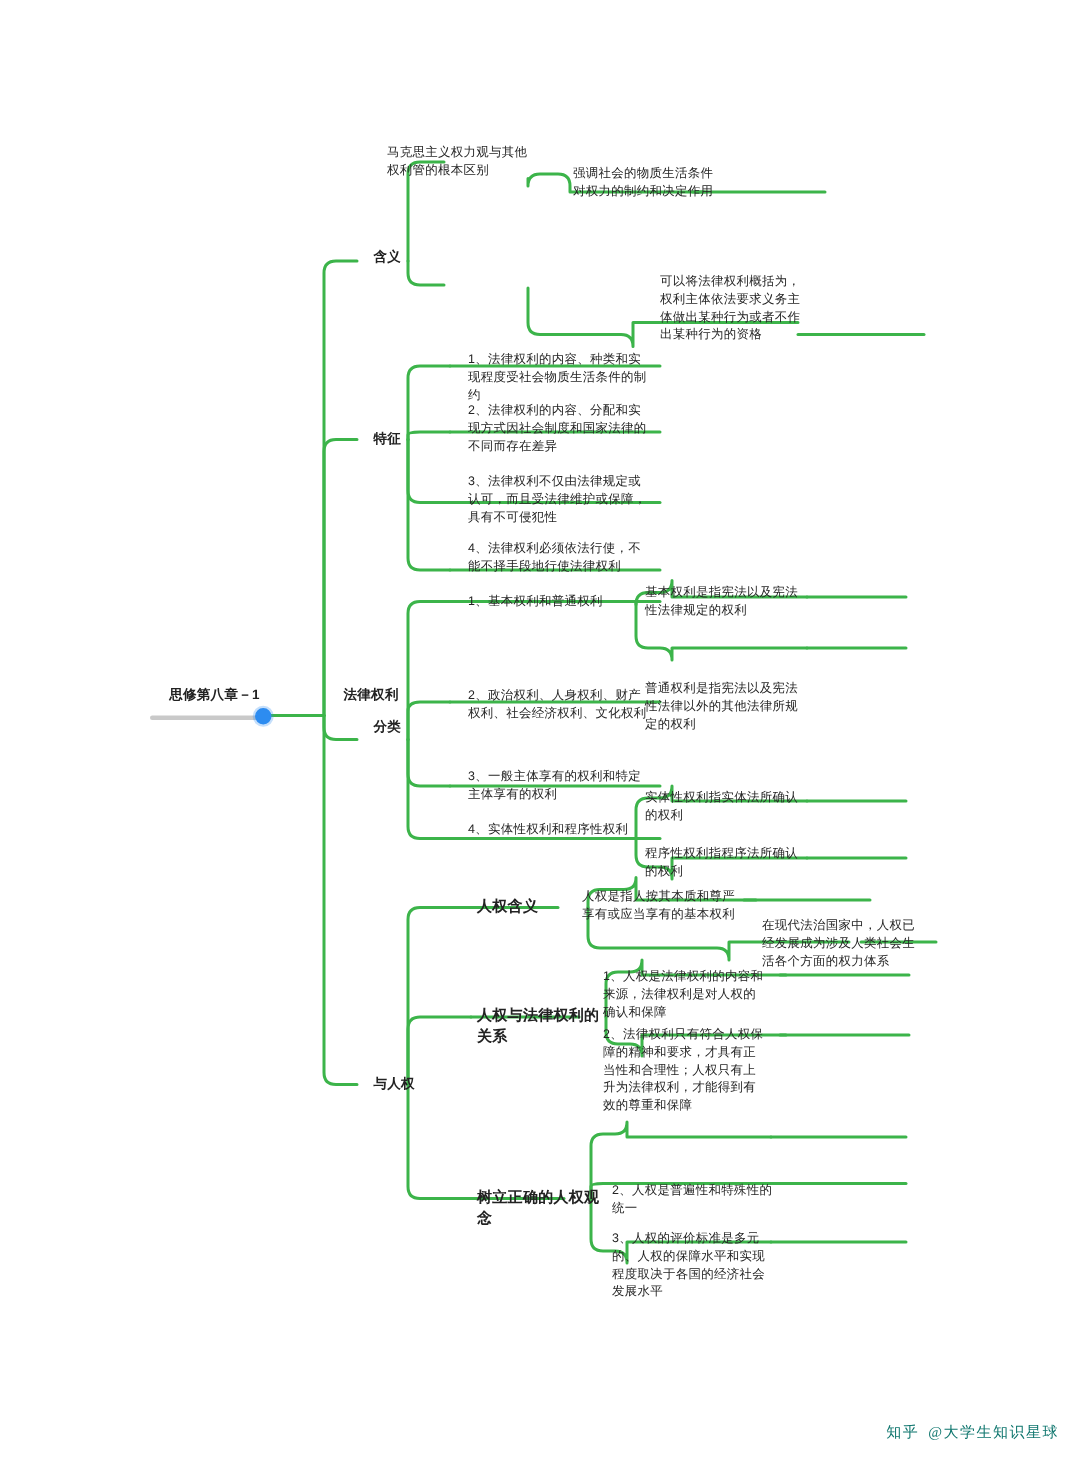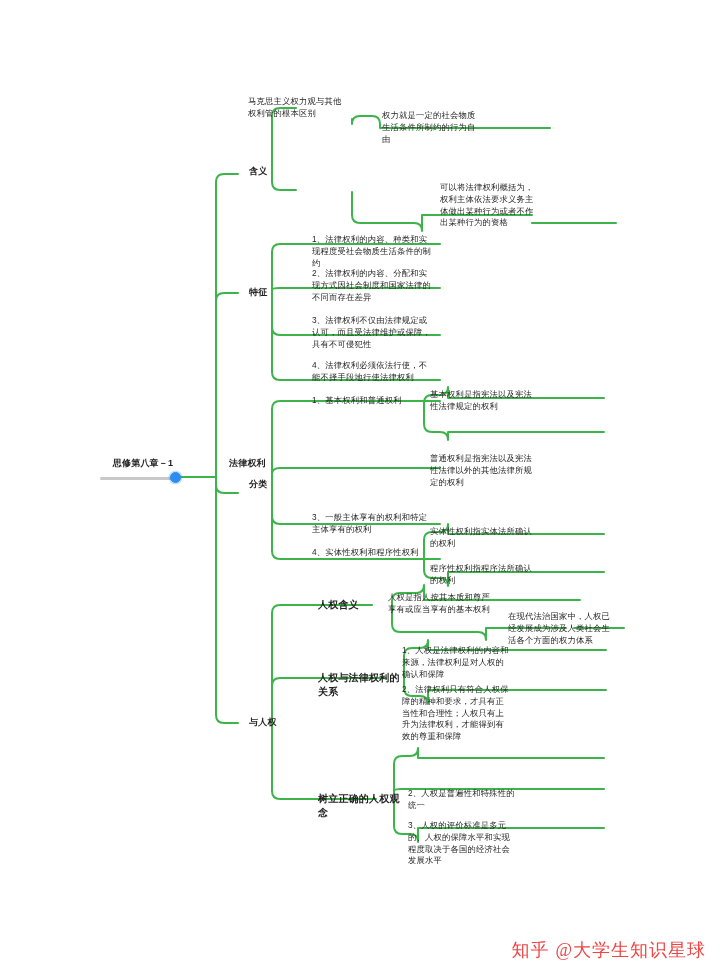--- a/index.html
+++ b/index.html
@@ -75,22 +75,22 @@
   .root-stem {
     position: absolute;
     height: 3px;
     background: #c9c9c9;
     border-radius: 2px;
   }
   .watermark {
     position: absolute;
     right: 14px;
     bottom: 14px;
-    font-size: 18px;
-    color: #ef4444;
+    font-size: 10px;
+    color: #0f766e;
     letter-spacing: 1px;
     font-family: "Liberation Serif", "DejaVu Serif", serif;
     user-select: none;
   }
   .watermark .zh {
     margin-right: 6px;
   }
 </style>
 </head>
 <body>
@@ -170,38 +170,39 @@
     </g>
   </svg>
 
   <div class="root-stem" style="left:100px; top:477px; width:72px;"></div>
   <div class="root-dot" style="left:170px; top:472px;"></div>
   <div class="node root" style="left:106px; top:457px; width:74px; text-align:center;">思修第八章－1</div>
   <div class="node root" style="left:185px; top:457px; width:56px;margin-left:44px;">法律权利</div>
 
   <div class="node lvl1" style="left:249px; top:165px; width:40px;">含义</div>
 
-  <div class="node lvl3" style="left:248px; top:96px; width:96px;">马克思主义权力观与其他权利管的根本区别</div>
-  <div class="node lvl4" style="left:382px; top:110px; width:98px;">权力就是一定的社会物质生活条件所制约的行为自由</div>
+  <div class="node lvl3" style="left:258px; top:96px; width:96px;">马克思主义权力观与其他权利管的根本区别</div>
+  <div class="node lvl4" style="left:382px; top:110px; width:98px;">强调社会的物质生活条件对权力的制约和决定作用</div>
 
   <div class="node lvl4" style="left:440px; top:182px; width:100px;">可以将法律权利概括为，权利主体依法要求义务主体做出某种行为或者不作出某种行为的资格</div>
 
   <div class="node lvl1" style="left:249px; top:286px; width:40px;">特征</div>
 
   <div class="node lvl3" style="left:312px; top:234px; width:122px;">1、法律权利的内容、种类和实现程度受社会物质生活条件的制约</div>
   <div class="node lvl3" style="left:312px; top:268px; width:122px;">2、法律权利的内容、分配和实现方式因社会制度和国家法律的不同而存在差异</div>
   <div class="node lvl3" style="left:312px; top:315px; width:122px;">3、法律权利不仅由法律规定或认可，而且受法律维护或保障，具有不可侵犯性</div>
   <div class="node lvl3" style="left:312px; top:360px; width:122px;">4、法律权利必须依法行使，不能不择手段地行使法律权利</div>
 
   <div class="node lvl1" style="left:249px; top:478px; width:40px;">分类</div>
 
   <div class="node lvl3" style="left:312px; top:395px; width:122px;">1、基本权利和普通权利</div>
   <div class="node lvl4" style="left:430px; top:389px; width:104px;">基本权利是指宪法以及宪法性法律规定的权利</div>
   <div class="node lvl4" style="left:430px; top:420px; width:104px;margin-top:33px;">普通权利是指宪法以及宪法性法律以外的其他法律所规定的权利</div>
 
+  <div class="node lvl3" style="left:312px; top:458px; width:122px;">2、政治权利、人身权利、财产权利、社会经济权利、文化权利</div>
   <div class="node lvl3" style="left:312px; top:512px; width:122px;">3、一般主体享有的权利和特定主体享有的权利</div>
   <div class="node lvl3" style="left:312px; top:547px; width:122px;">4、实体性权利和程序性权利</div>
 
   <div class="node lvl4" style="left:430px; top:526px; width:104px;">实体性权利指实体法所确认的权利</div>
   <div class="node lvl4" style="left:430px; top:563px; width:104px;">程序性权利指程序法所确认的权利</div>
 
   <div class="node lvl1" style="left:249px; top:716px; width:46px;">与人权</div>
 
   <div class="node lvl2" style="left:318px; top:598px; width:56px;">人权含义</div>
   <div class="node lvl4" style="left:388px; top:592px; width:110px;">人权是指人按其本质和尊严享有或应当享有的基本权利</div>

